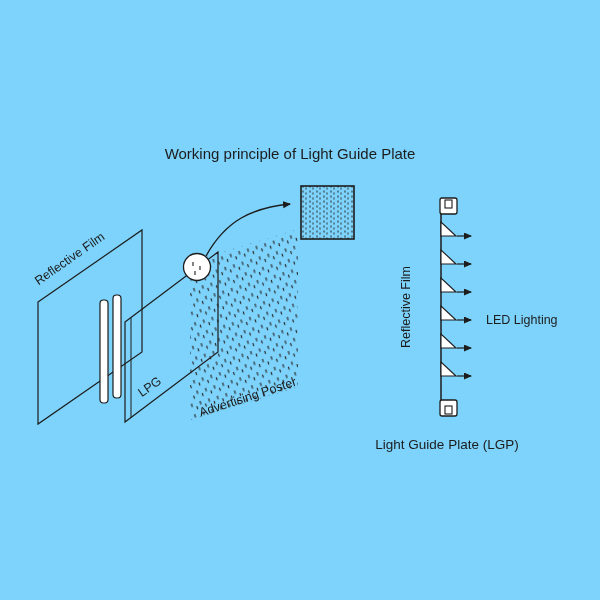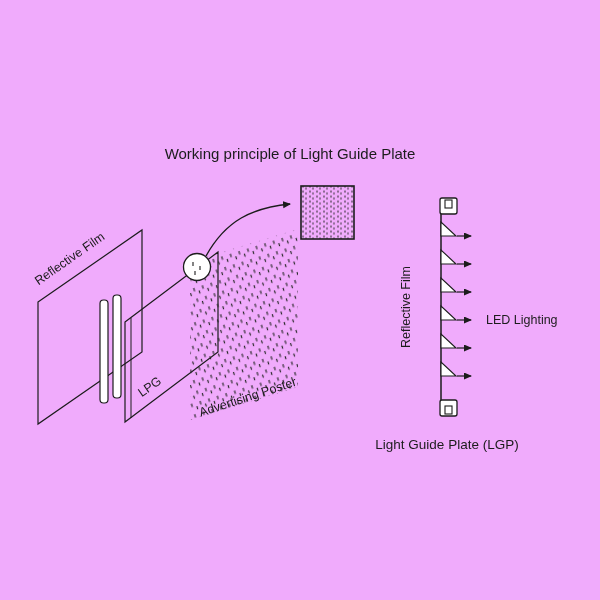--- a/index.html
+++ b/index.html
@@ -4,21 +4,21 @@
 <style>
   html, body {
     margin: 0;
     padding: 0;
     background: #ffffff;
   }
   .canvas {
     position: relative;
     width: 600px;
     height: 600px;
-    background: #f0abfc;
+    background: #7dd3fc;
     font-family: "Liberation Sans", sans-serif;
     overflow: hidden;
   }
   svg text {
     font-family: "Liberation Sans", sans-serif;
     fill: #1c1c1c;
   }
   .ink-line {
     stroke: #1c1c1c;
     fill: none;

